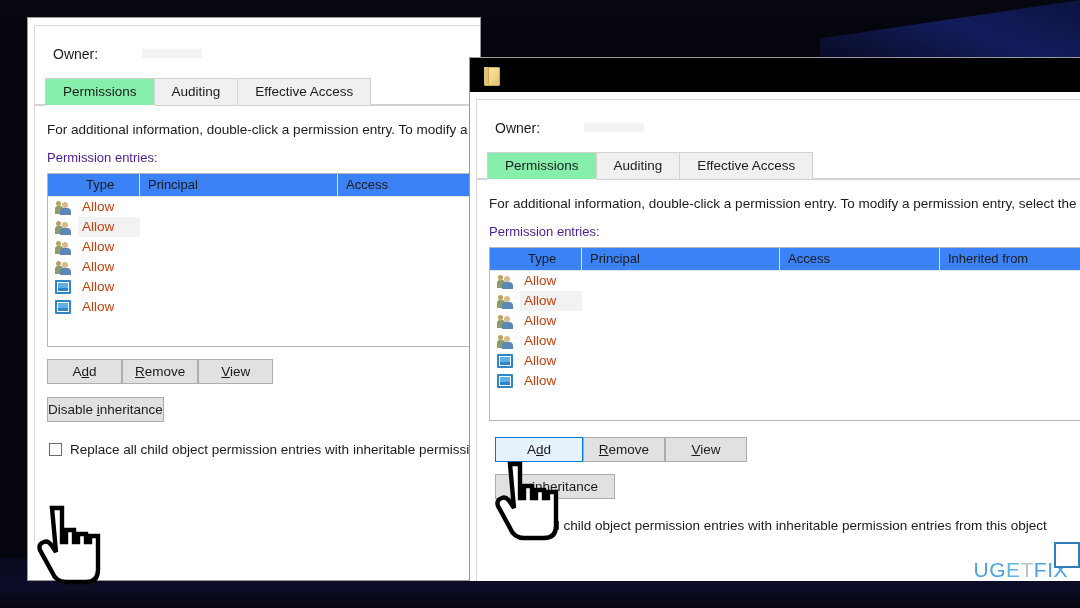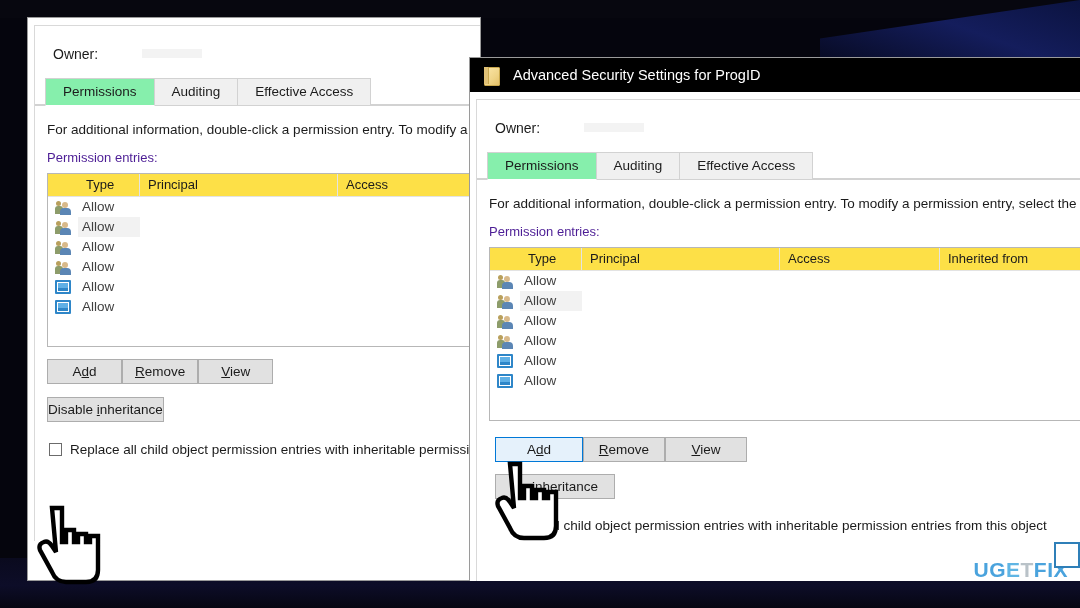--- a/index.html
+++ b/index.html
@@ -174,21 +174,21 @@
   .listview {
     margin: 8px 0 0 12px;
     background: #ffffff;
     border: 1px solid #b7b7b7;
     overflow: hidden;
   }
   .lv-head {
     display: flex;
     height: 22px;
     border-bottom: 1px solid #e3e3e3;
-    background: #fde047;
+    background: #3b82f6;
   }
   .lv-th {
     font-size: 13px;
     color: #1b1b1b;
     line-height: 22px;
     padding-left: 8px;
     border-right: 1px solid #e3e3e3;
     box-sizing: border-box;
     white-space: nowrap;
     overflow: hidden;
@@ -202,21 +202,21 @@
   .lv-row.selected .cell-type { background: #f2f2f2; }
   .lv-icon {
     width: 30px;
     display: flex;
     align-items: center;
     justify-content: center;
     flex: none;
   }
   .cell-type {
     font-size: 13.5px;
-    color: #404040;
+    color: #c2410c;
     line-height: 20px;
     padding-left: 4px;
     box-sizing: border-box;
     white-space: nowrap;
   }
   .cell-blank { flex: 1; }
 
   
   .ico-group { width: 17px; height: 15px; position: relative; }
   .ico-group .p-back-head {
@@ -303,21 +303,21 @@
 
   
   .cursor-hand { position: absolute; pointer-events: none; }
   .cursor-hand svg { display:block; }
 
   
   .watermark {
     position: absolute;
     right: 12px; bottom: 26px;
     font-size: 21px;
-    font-weight: bold;
+    font-weight: normal;
     letter-spacing: 0.5px;
     user-select: none;
   }
   .wm-u { color: #4aa3dd; }
   .wm-e { color: #5fb5e4; }
   .wm-t { color: #b9c2c8; }
   .wm-f { color: #4aa3dd; }
   .wm-box {
     position: absolute;
     right: 0px; bottom: 40px;
@@ -467,21 +467,20 @@
     </svg>
   </div>
 
   <div class="win" id="winFront" style="left:470px; top:58px; width:630px; height:522px;">
 
     <div class="titlebar" style="height:34px;">
       <div class="title-icon">
         <div class="folder-body"></div>
         <div class="folder-spine"></div>
       </div>
-      <span class="title-text">Advanced Security Settings for ProgID</span>
     </div>
 
     <div class="win-body" style="height:488px;">
       <div class="inner-pane">
 
         <div class="owner-row">
           <span>Owner:</span>
           <span class="owner-ghost"></span>
         </div>
 

